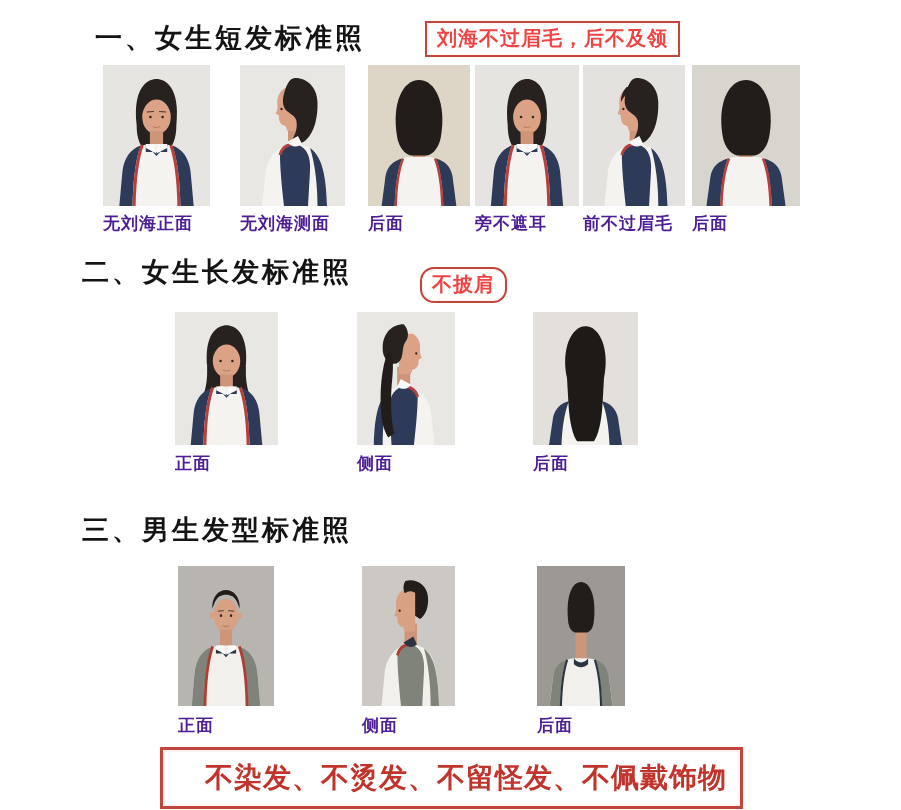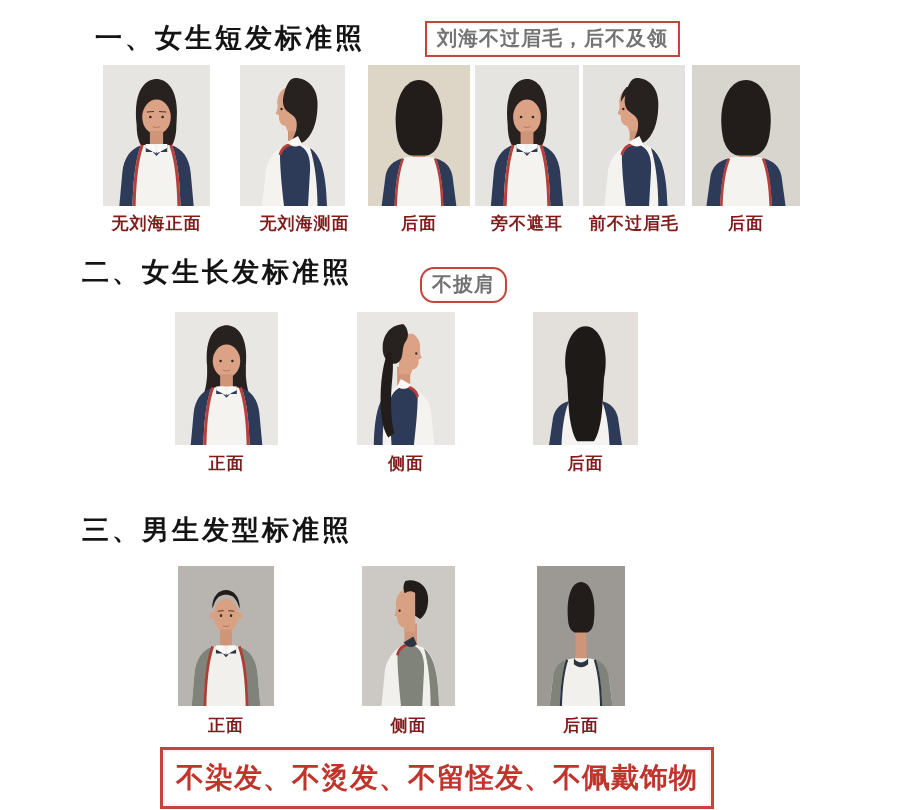--- a/index.html
+++ b/index.html
@@ -1,30 +1,30 @@
 <!DOCTYPE html>
 <html><head>
 <meta charset="utf-8">
 <style>
   html,body{margin:0;padding:0;background:#ffffff;}
   .page{position:relative;width:901px;height:810px;background:#ffffff;overflow:hidden;
         font-family:Liberation Mono, monospace;margin-top:8px;}
   .sec-title{position:absolute;font-size:27px;font-weight:700;color:#141414;
              letter-spacing:3px;white-space:nowrap;}
   .note{position:absolute;border:2px solid #c3453c;box-shadow:inset 0 0 0 1.5px #fdf6f5;
-        color:#737373;font-weight:700;font-size:20px;padding:4px 10px 3px 10px;
+        color:#ef4444;font-weight:700;font-size:20px;padding:4px 10px 3px 10px;
         letter-spacing:1px;white-space:nowrap;background:#ffffff;line-height:1.25;}
   .photo{position:absolute;overflow:hidden;}
   .photo svg{display:block;width:100%;height:100%;}
-  .caption{position:absolute;text-align:center;font-size:17px;font-weight:700;
-           color:#7f1d1d;letter-spacing:1px;white-space:nowrap;}
+  .caption{position:absolute;font-size:17px;font-weight:700;
+           color:#4c1d95;letter-spacing:1px;white-space:nowrap;}
   .banner{position:absolute;left:160px;top:739px;width:548px;height:56px;
           border:3px solid #c3453c;box-shadow:inset 0 0 0 2px #fdf4f3;
           display:flex;align-items:center;justify-content:center;
-          color:#c0342b;font-size:28px;font-weight:700;letter-spacing:1px;white-space:nowrap;}
+          color:#c0342b;font-size:28px;font-weight:700;letter-spacing:1px;white-space:nowrap;padding-left:29px;}
   .bottom-line{position:absolute;left:150px;top:804px;width:751px;height:3px;background:#e9a49d;}
 </style>
 </head>
 <body>
 
 <div class="page">
 
   <div class="sec-title" style="left:95px;top:12px;">一、女生短发标准照</div>
   <div class="note" style="left:425px;top:13px;">刘海不过眉毛，后不及领</div>
 
@@ -122,21 +122,21 @@
       <path d="M14 141 L18 111 C22 97 34 92 45 92 L60 92 C71 92 83 97 87 111 L91 141 Z" fill="#f5f3ef"></path>
       <path d="M14 141 L18 111 C20 101 26 96 35 93.5 C30 106 28 125 27.5 141 Z" fill="#2d3a58"></path>
       <path d="M91 141 L87 111 C85 101 79 96 70 93.5 C75 106 77 125 77.5 141 Z" fill="#2d3a58"></path>
       <path d="M36 93.5 C31 106 29 125 28.5 141" stroke="#b5403c" stroke-width="2.5" fill="none"></path>
       <path d="M69 93.5 C74 106 76 125 76.5 141" stroke="#b5403c" stroke-width="2.5" fill="none"></path>
       <path d="M30 72 C24 38 36 15 52.5 15 C69 15 81 38 75 72 C73 83 67 89 61 90.5 L44 90.5 C38 89 32 83 30 72 Z" fill="#221d1b"></path>
     </svg>
   </div>
 
   <div class="caption" style="left:103px;top:204px;width:107px;">无刘海正面</div>
-  <div class="caption" style="left:252px;top:204px;width:105px;">无刘海测面</div>
+  <div class="caption" style="left:240px;top:204px;width:105px;">无刘海测面</div>
   <div class="caption" style="left:368px;top:204px;width:102px;">后面</div>
   <div class="caption" style="left:475px;top:204px;width:104px;">旁不遮耳</div>
   <div class="caption" style="left:583px;top:204px;width:102px;">前不过眉毛</div>
   <div class="caption" style="left:692px;top:204px;width:108px;">后面</div>
 
   <div class="sec-title" style="left:82px;top:246px;">二、女生长发标准照</div>
   <div class="note" style="left:420px;top:259px;border-radius:14px;">不披肩</div>
 
   <div class="photo" style="left:175px;top:304px;width:103px;height:133px;">
     <svg viewBox="0 0 105 141" preserveAspectRatio="none">

